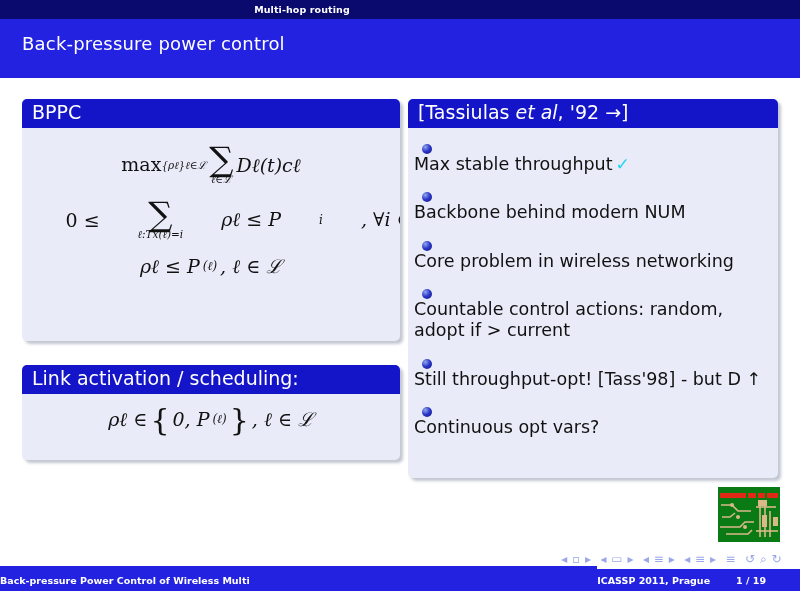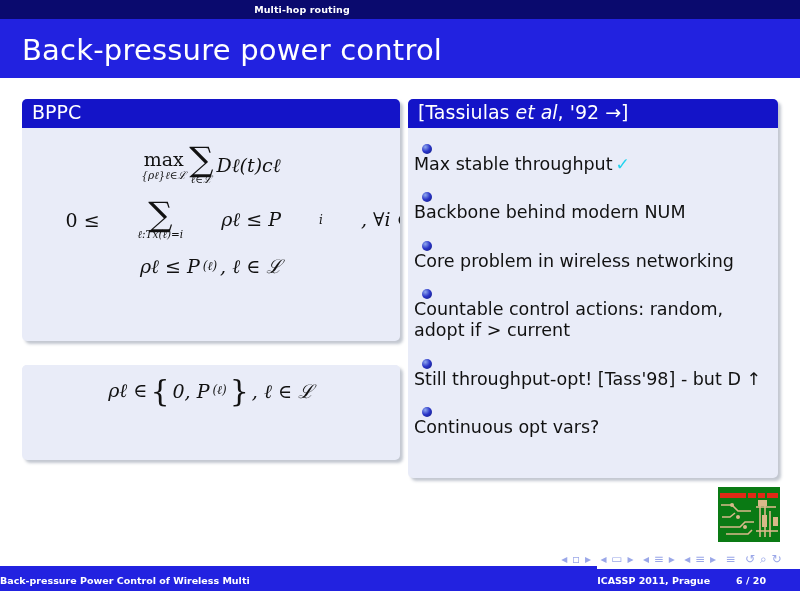--- a/index.html
+++ b/index.html
@@ -48,21 +48,21 @@
 
   .title-bar {
     position: absolute;
     left: 0; top: 19px;
     width: 800px; height: 59px;
     background: #2222e0;
   }
   .title-text {
     position: absolute;
     left: 22px; top: 33px;
-    font-size: 29px;
+    font-size: 18px;
     color: #ffffff;
     letter-spacing: 0.2px;
     white-space: nowrap;
   }
 
   
   .block {
     position: absolute;
     border-radius: 5px;
     background: #e9ecf8;
@@ -114,21 +114,21 @@
     justify-content: center;
     line-height: 1;
   }
   .sumsub {
     font-size: 10.5px;
     font-style: italic;
     margin-top: 1px;
   }
   .opstack {
     display: inline-flex;
-    flex-direction: column;
+    flex-direction: row;
     align-items: center;
     line-height: 1.05;
   }
   .opmain { font-style: normal; font-size: 19px; }
   .opsub  { font-size: 10.5px; }
   sub, sup { font-size: 63%; font-style: italic; }
   .big-brace { font-size: 30px; font-style: normal; line-height: 0.9; }
 
   .eq1 { margin-top: 12px; font-size: 19px; }
   .eq2 { margin-top: 16px; font-size: 19px; gap: 38px; }
@@ -278,20 +278,21 @@
     <div class="math eq3 mathline">
       <span>ρℓ ≤ P</span>
         <sup>(ℓ)</sup>
         <span>, ℓ ∈ ℒ</span>
     </div>
 
   </div>
 </div>
 
 <div class="block" id="link-box">
+  <div class="block-head">Link activation / scheduling:</div>
   <div class="block-body">
     <div class="math eq-link mathline">
       <span>ρℓ ∈</span>
       <span class="big-brace">{</span>
       <span>0, P</span>
         <sup>(ℓ)</sup>
       <span class="big-brace">}</span>
       <span>, ℓ ∈ ℒ</span>
     </div>
   </div>
@@ -364,16 +365,16 @@
   <span class="nav-group">◂ ≡ ▸</span>
   <span class="nav-group">◂ ≡ ▸</span>
   <span class="nav-group">≡</span>
   <span class="nav-group">↺ ⌕ ↻</span>
 </div>
 
 <div class="footer">
   <div class="foot-title">Back-pressure Power Control of Wireless Multi</div>
   <div class="foot-venue">
     <span>ICASSP 2011, Prague</span>
-    <span>6 / 20</span>
+    <span>1 / 19</span>
   </div>
 </div>
 <div class="footer-strip-bottom"></div>
 
 </body></html>

